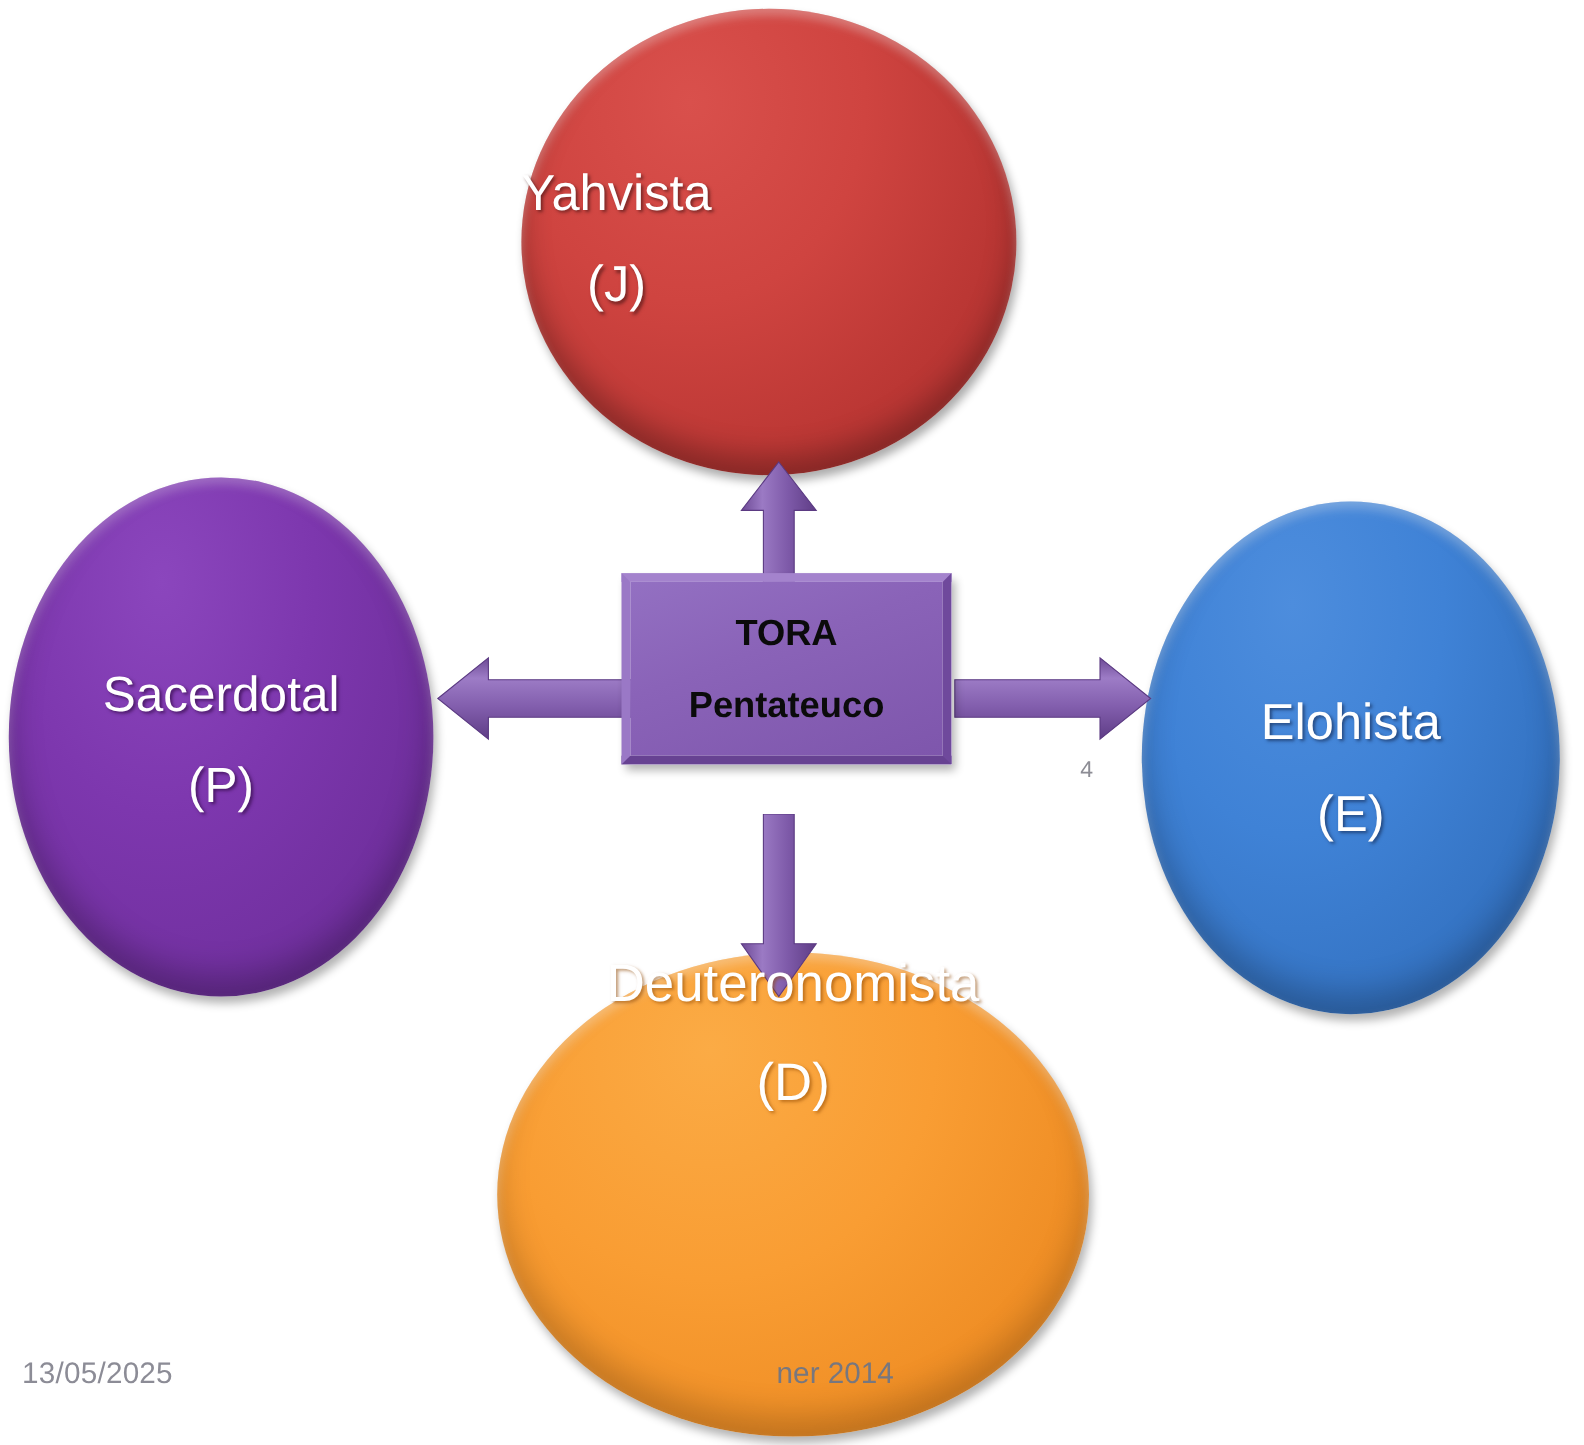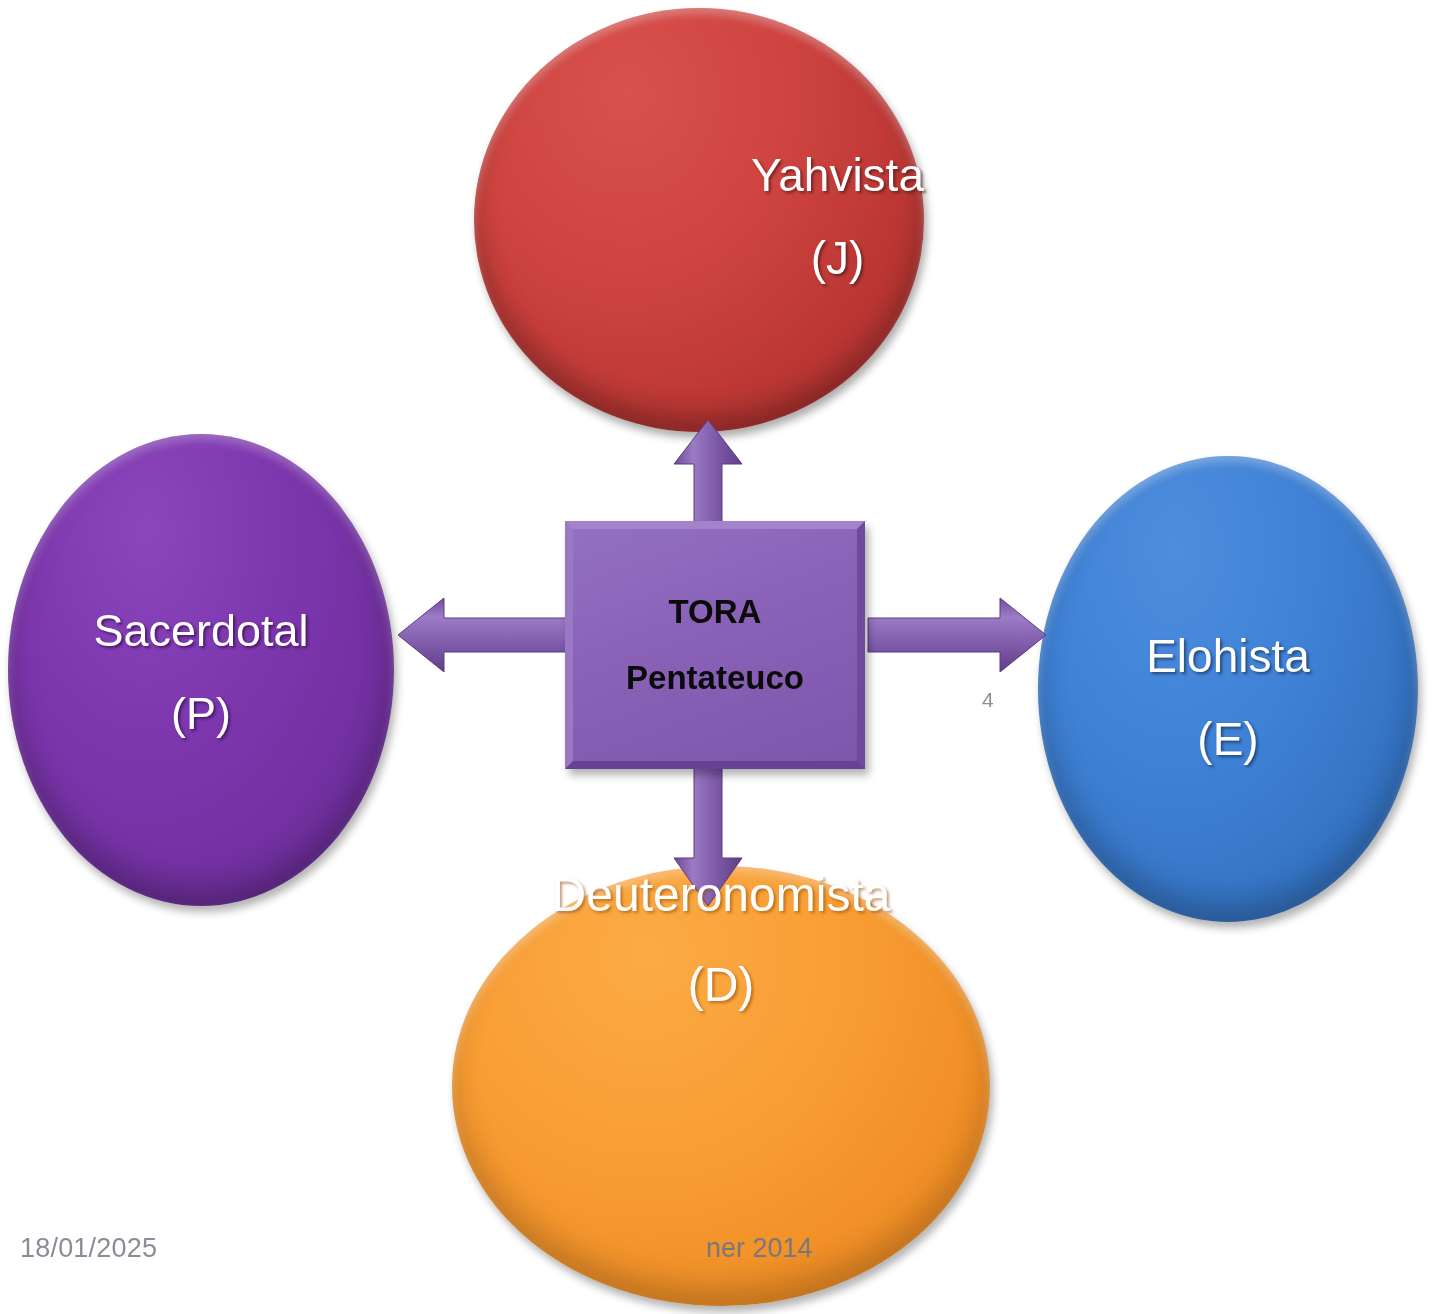--- a/index.html
+++ b/index.html
@@ -39,21 +39,21 @@
     height: 424px;
     border-radius: 50%;
     background:
       radial-gradient(ellipse at 34% 20%, #d9504c 0%, #cf4440 38%, #bb3734 70%, #a82e2d 100%);
     box-shadow:
       inset 0 6px 9px rgba(255,255,255,0.30),
       inset 0 -16px 26px rgba(0,0,0,0.28),
       3px 6px 9px rgba(0,0,0,0.33);
     display: flex;
     align-items: center;
-    justify-content: flex-end;
+    justify-content: flex-start;
   }
   .circle-red .node-label {
     color: #ffffff;
     font-size: 46px;
     font-weight: 400;
     text-shadow: 2px 2px 3px rgba(70,20,20,0.65);
     margin-top: -6px;
   }
   .circle-red .line2 { margin-top: 16px; }
 
@@ -137,21 +137,21 @@
     margin-top: -6px;
   }
   .oval-orange .line2 { margin-top: 20px; }
 
   
   .center-box {
     position: absolute;
     left: 565px;
     top: 521px;
     width: 300px;
-    height: 248px;
+    height: 174px;
     background: linear-gradient(160deg, #9370c2 0%, #8a63b8 40%, #7e56ac 100%);
     border-top: 8px solid #a483cd;
     border-left: 8px solid #9a78c6;
     border-right: 8px solid #6f499c;
     border-bottom: 8px solid #674292;
     box-sizing: border-box;
     box-shadow: 4px 6px 8px rgba(0,0,0,0.30);
     z-index: 5;
     display: flex;
     align-items: center;
@@ -289,16 +289,16 @@
   </div>
 
   <div class="center-box">
     <div class="node-label">
       <span class="line1">TORA</span>
       <span class="line2">Pentateuco</span>
     </div>
   </div>
 
   <div class="footer-credit">ner 2014</div>
-  <div class="footer-date">18/01/2025</div>
+  <div class="footer-date">13/05/2025</div>
   <div class="slide-number">4</div>
 
 </div>
 
 </body></html>

